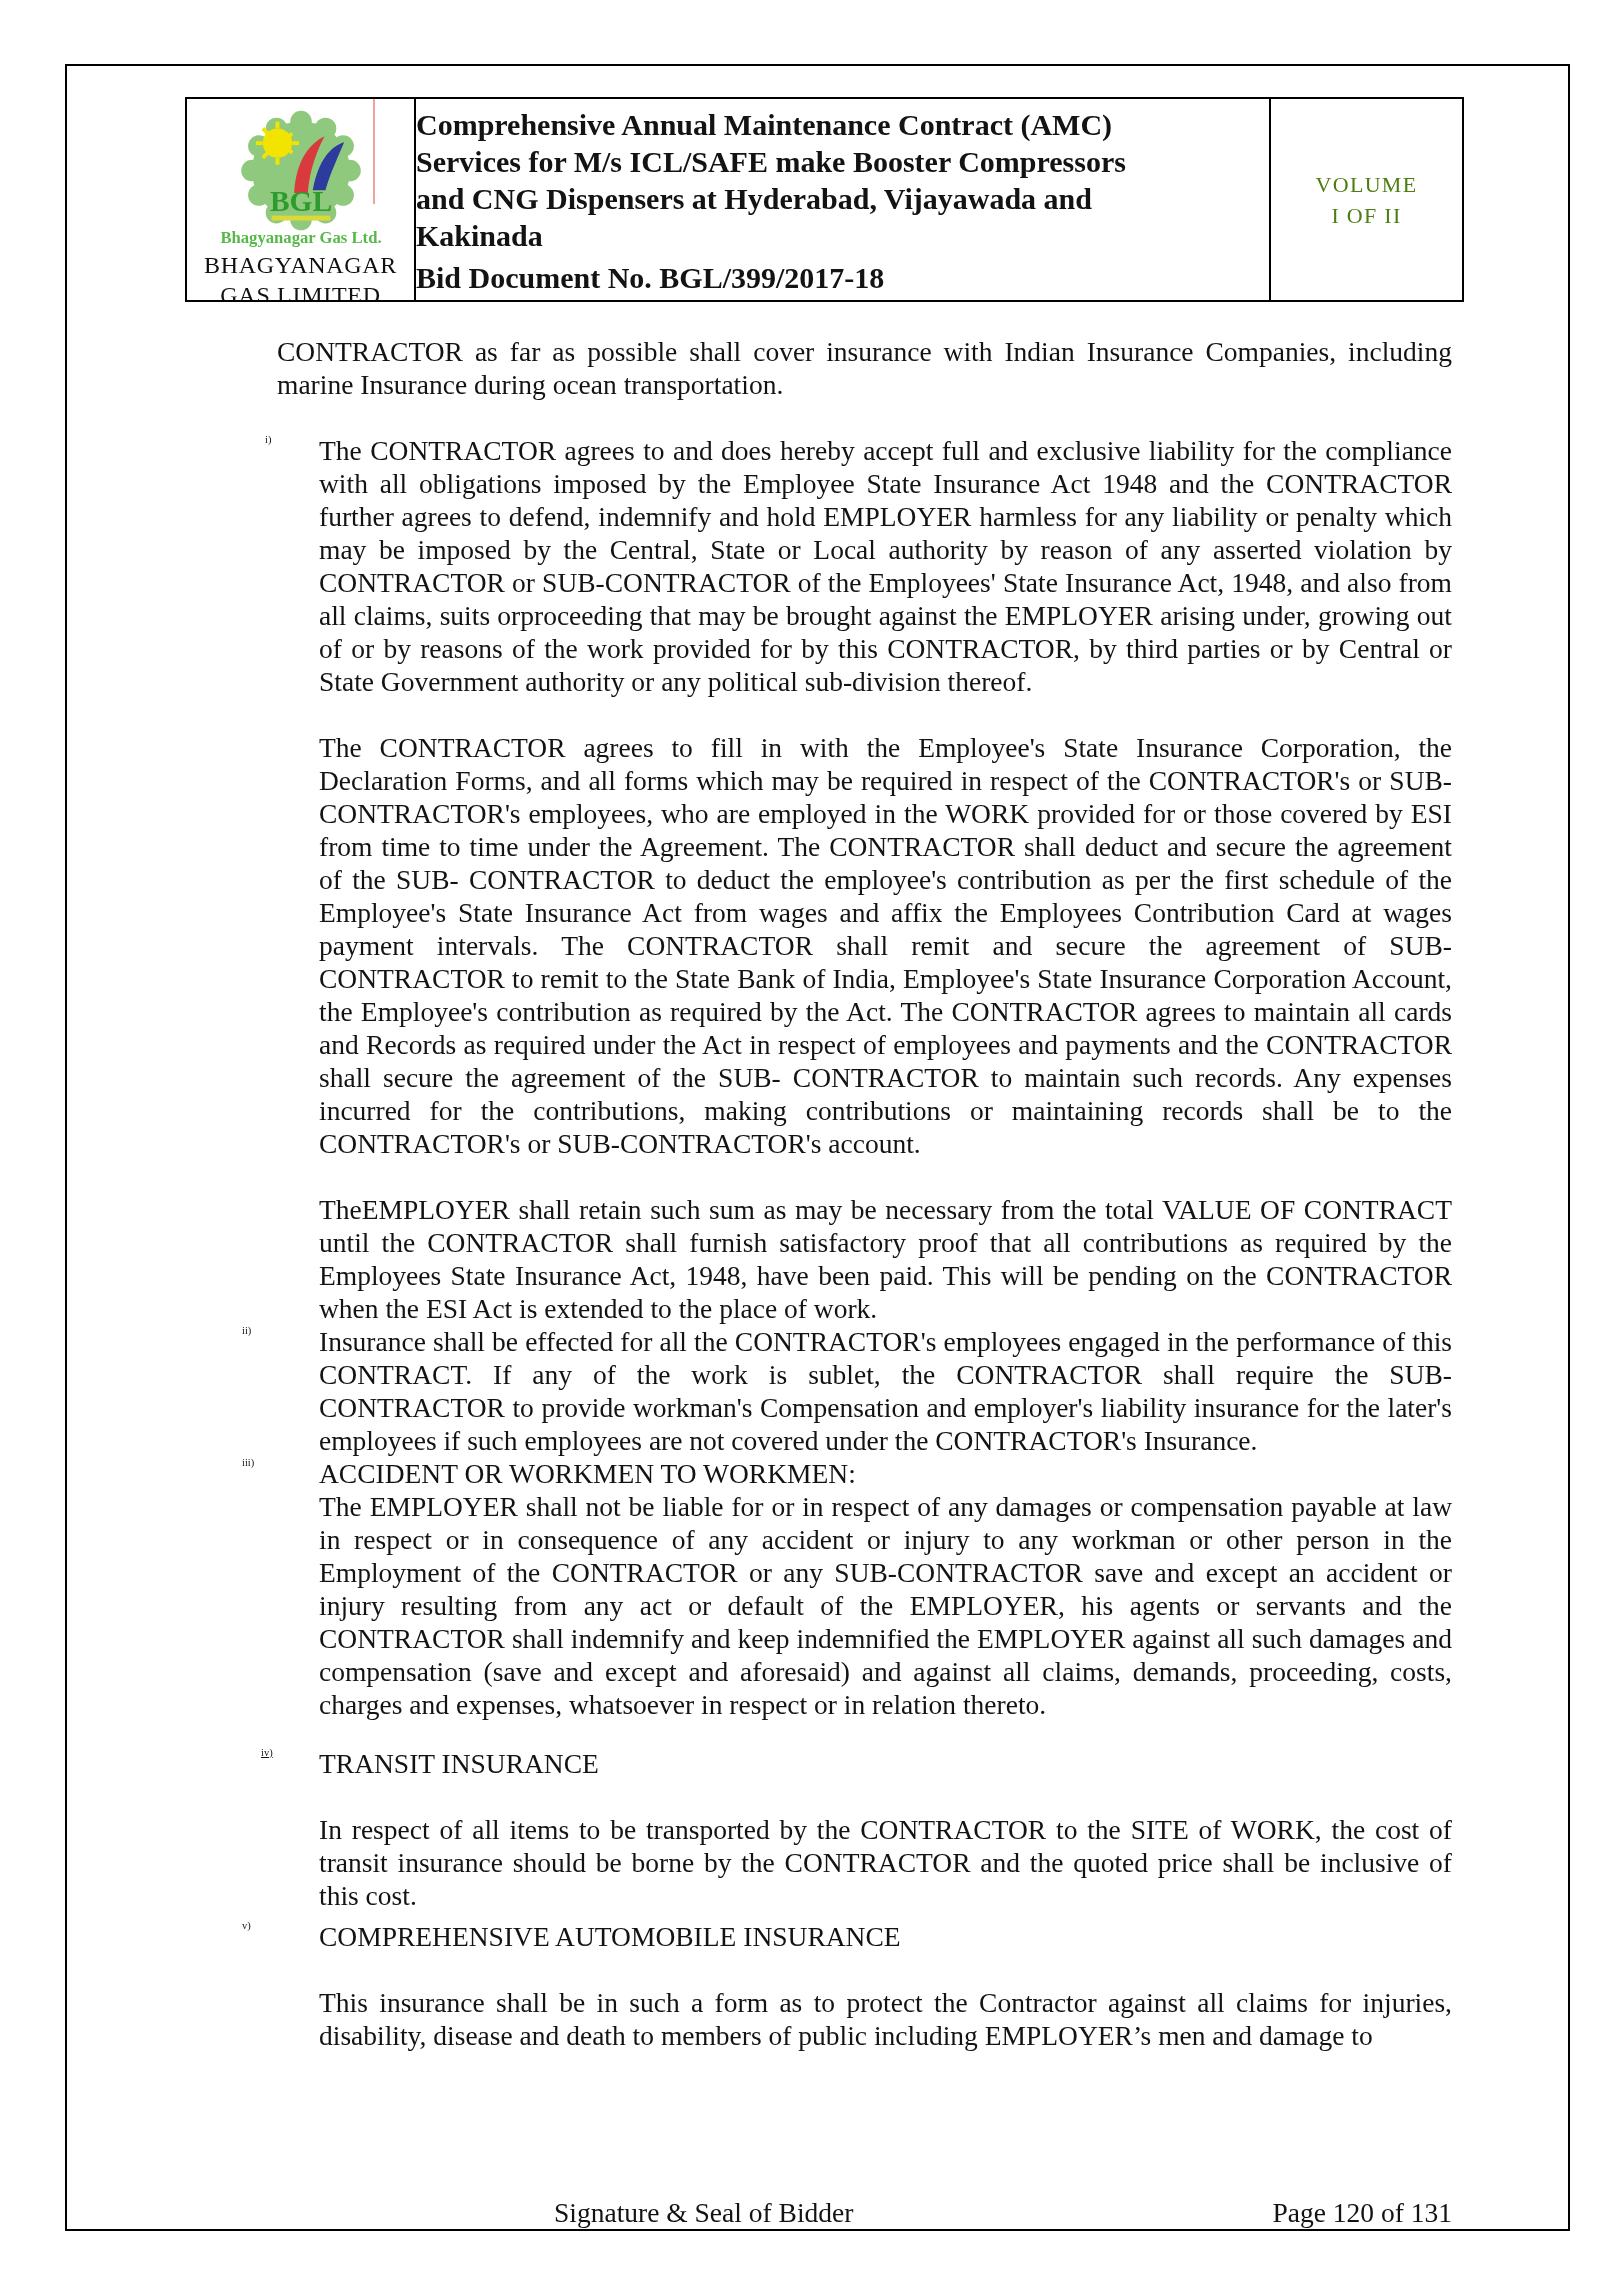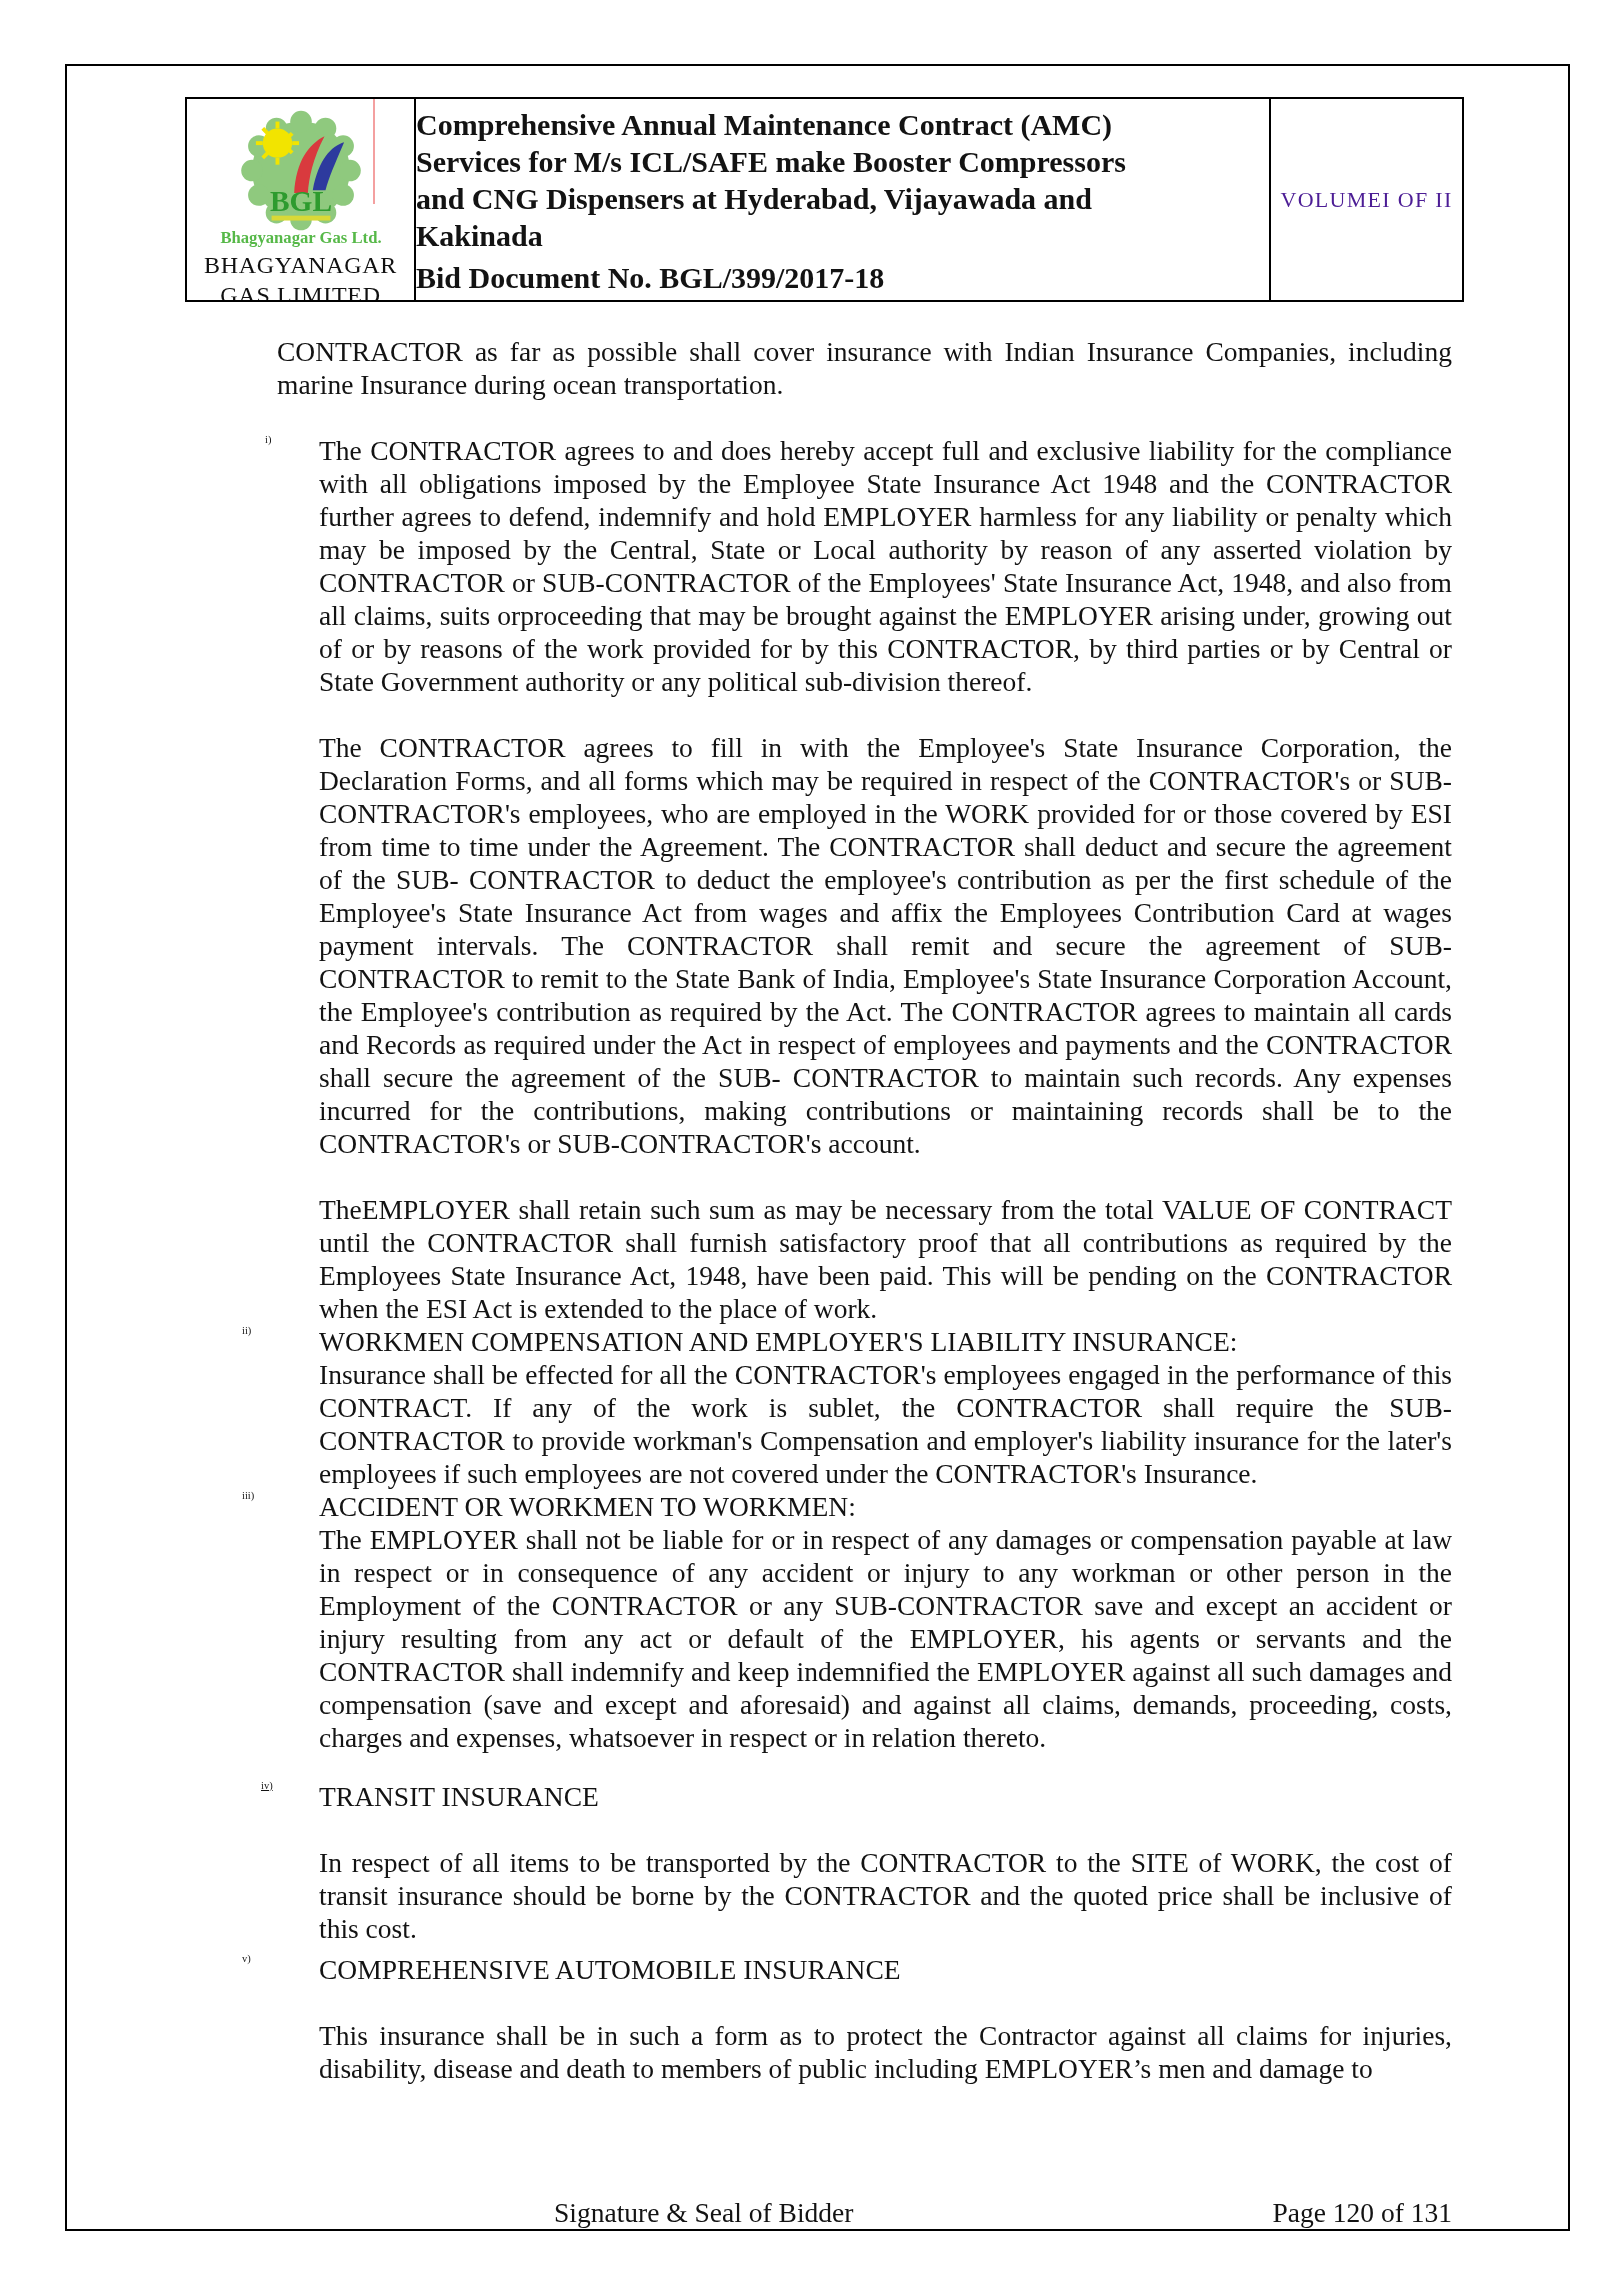--- a/index.html
+++ b/index.html
@@ -32,23 +32,23 @@
     font-size:24px; line-height:29.4px; letter-spacing:0.7px;
     color:#111; margin-top:1.3px;
   }
   .cell-title {
     flex:1; box-sizing:border-box; border-right:2.6px solid #000;
     padding-top:6.5px;
   }
   .title-line { font-weight:bold; font-size:30px; line-height:37px; }
   .bid-line   { font-weight:bold; font-size:30px; line-height:37px; margin-top:5.2px; }
   .cell-volume {
-    width:191px; display:flex; 
+    width:191px; display:flex; flex-direction:column;
     align-items:center; justify-content:center;
-    font-size:22px; line-height:31px; letter-spacing:1.3px; color:#4c1d95;
+    font-size:22px; line-height:31px; letter-spacing:1.3px; color:#4d7c0f;
   }
   
   .doc-body { position:absolute; left:0; top:302px; width:1623px; }
   .para, .item-text, .item-heading {
     font-size:27.5px; line-height:33px; text-align:justify;
   }
   .intro { margin:33px 171px 0 277px; }
   .item { position:relative; margin:0 171px 0 319px; }
   .marker { position:absolute; left:-77px; top:0; }
   .marker-i  { left:-54px; }
@@ -137,21 +137,20 @@
 
   <div class="item">
     <span class="marker marker-i">i)</span>
     <div class="item-text">The CONTRACTOR agrees to and does hereby accept full and exclusive liability for the compliance with all obligations imposed by the Employee State Insurance Act 1948 and the CONTRACTOR further agrees to defend, indemnify and hold EMPLOYER harmless for any liability or penalty which may be imposed by the Central, State or Local authority by reason of any asserted violation by CONTRACTOR or SUB-CONTRACTOR of the Employees' State Insurance Act, 1948, and also from all claims, suits orproceeding that may be brought against the EMPLOYER arising under, growing out of or by reasons of the work provided for by this CONTRACTOR, by third parties or by Central or State Government authority or any political sub-division thereof.</div>
     <div class="item-text mt-line">The CONTRACTOR agrees to fill in with the Employee's State Insurance Corporation, the Declaration Forms, and all forms which may be required in respect of the CONTRACTOR's or SUB- CONTRACTOR's employees, who are employed in the WORK provided for or those covered by ESI from time to time under the Agreement. The CONTRACTOR shall deduct and secure the agreement of the SUB- CONTRACTOR to deduct the employee's contribution as per the first schedule of the Employee's State Insurance Act from wages and affix the Employees Contribution Card at wages payment intervals. The CONTRACTOR shall remit and secure the agreement of SUB-CONTRACTOR to remit to the State Bank of India, Employee's State Insurance Corporation Account, the Employee's contribution as required by the Act. The CONTRACTOR agrees to maintain all cards and Records as required under the Act in respect of employees and payments and the CONTRACTOR shall secure the agreement of the SUB- CONTRACTOR to maintain such records. Any expenses incurred for the contributions, making contributions or maintaining records shall be to the CONTRACTOR's or SUB-CONTRACTOR's account.</div>
     <div class="item-text mt-line">TheEMPLOYER shall retain such sum as may be necessary from the total VALUE OF CONTRACT until the CONTRACTOR shall furnish satisfactory proof that all contributions as required by the Employees State Insurance Act, 1948, have been paid. This will be pending on the CONTRACTOR when the ESI Act is extended to the place of work.</div>
   </div>
 
   <div class="item">
     <span class="marker">ii)</span>
-    <div class="item-heading">WORKMEN COMPENSATION AND EMPLOYER'S LIABILITY INSURANCE:</div>
     <div class="item-text">Insurance shall be effected for all the CONTRACTOR's employees engaged in the performance of this CONTRACT. If any of the work is sublet, the CONTRACTOR shall require the SUB-CONTRACTOR to provide workman's Compensation and employer's liability insurance for the later's employees if such employees are not covered under the CONTRACTOR's Insurance.</div>
   </div>
 
   <div class="item">
     <span class="marker">iii)</span>
     <div class="item-heading">ACCIDENT OR WORKMEN TO WORKMEN:</div>
     <div class="item-text">The EMPLOYER shall not be liable for or in respect of any damages or compensation payable at law in respect or in consequence of any accident or injury to any workman or other person in the Employment of the CONTRACTOR or any SUB-CONTRACTOR save and except an accident or injury resulting from any act or default of the EMPLOYER, his agents or servants and the CONTRACTOR shall indemnify and keep indemnified the EMPLOYER against all such damages and compensation (save and except and aforesaid) and against all claims, demands, proceeding, costs, charges and expenses, whatsoever in respect or in relation thereto.</div>
   </div>
 
   <div class="sp-md"></div>

